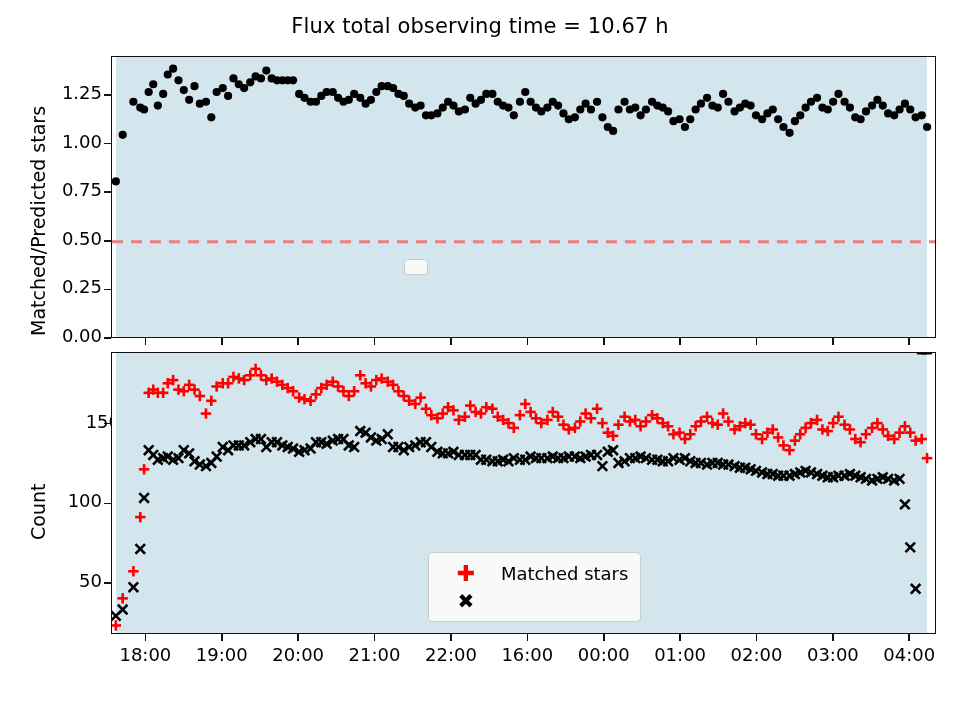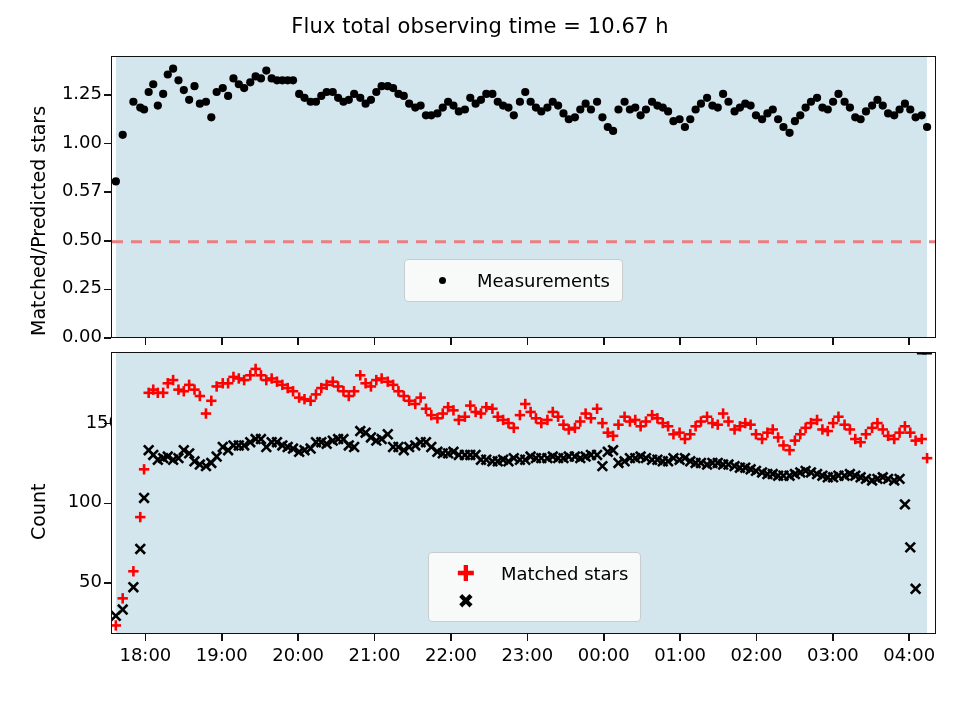--- a/index.html
+++ b/index.html
@@ -48,21 +48,21 @@
 
   <div class="ylabel" id="ylabel-top">Matched/Predicted stars</div>
   <div id="ytickarea-top">
       <div class="tickmark ytickmark" style="top: 337.2px;"></div>
       <div class="ytick" style="left: 38px; width: 64px; top: 327px;">0.00</div>
       <div class="tickmark ytickmark" style="top: 288.579px;"></div>
       <div class="ytick" style="left: 38px; width: 64px; top: 278.379px;">0.25</div>
       <div class="tickmark ytickmark" style="top: 239.959px;"></div>
       <div class="ytick" style="left: 38px; width: 64px; top: 229.759px;">0.50</div>
       <div class="tickmark ytickmark" style="top: 191.338px;"></div>
-      <div class="ytick" style="left: 38px; width: 64px; top: 181.138px;">0.57</div>
+      <div class="ytick" style="left: 38px; width: 64px; top: 181.138px;">0.75</div>
       <div class="tickmark ytickmark" style="top: 142.717px;"></div>
       <div class="ytick" style="left: 38px; width: 64px; top: 132.517px;">1.00</div>
       <div class="tickmark ytickmark" style="top: 94.0966px;"></div>
       <div class="ytick" style="left: 38px; width: 64px; top: 83.8966px;">1.25</div>
     </div>
 
   <div class="panel" id="panel-top">
     <div class="shade" id="shade-top" style="left: 3.81944px; width: 811.25px; background: rgb(212, 230, 237);"></div>
     <svg class="svg-layer" id="svg-top">
         <line x1="0" y1="184.75862068965517" x2="825" y2="184.75862068965517" stroke="#ec7e81" stroke-width="3" stroke-dasharray="11 8"></line>
@@ -211,26 +211,20 @@
         <circle cx="787.5694444444443" cy="52.51034482758621" r="4.1" fill="#000000"></circle>
         <circle cx="792.9166666666665" cy="46.67586206896553" r="4.1" fill="#000000"></circle>
         <circle cx="798.2638888888888" cy="52.51034482758621" r="4.1" fill="#000000"></circle>
         <circle cx="803.6111111111111" cy="60.28965517241383" r="4.1" fill="#000000"></circle>
         <circle cx="809.722222222222" cy="58.34482758620692" r="4.1" fill="#000000"></circle>
         <circle cx="815.0694444444442" cy="70.01379310344825" r="4.1" fill="#000000"></circle>
       </svg>
   </div>
 
   <div class="legend" id="legend-top">
-    <div class="legend-row">
-      <span class="legend-key">
-          <span class="dot-key"></span>
-        </span>
-      <span>Measurements</span>
-    </div>
   </div>
 
   <div class="ylabel" id="ylabel-bot">Count</div>
   <div id="ytickarea-bot">
       <div class="tickmark ytickmark" style="top: 582.217px;"></div>
       <div class="ytick" style="left: 38px; width: 64px; top: 572.017px;">50</div>
       <div class="tickmark ytickmark" style="top: 502.556px;"></div>
       <div class="ytick" style="left: 38px; width: 64px; top: 492.356px;">100</div>
       <div class="tickmark ytickmark" style="top: 422.895px;"></div>
       <div class="ytick" style="left: 56px; width: 64px; top: 412.695px;">150</div>
@@ -1451,21 +1445,21 @@
       <div class="xtickmark" style="left: 297.353px; top: 338px;"></div>
       <div class="xtick" style="left: 298.153px;">20:00</div>
       <div class="xtickmark" style="left: 373.742px; top: 634px;"></div>
       <div class="xtickmark" style="left: 373.742px; top: 338px;"></div>
       <div class="xtick" style="left: 374.542px;">21:00</div>
       <div class="xtickmark" style="left: 450.131px; top: 634px;"></div>
       <div class="xtickmark" style="left: 450.131px; top: 338px;"></div>
       <div class="xtick" style="left: 450.931px;">22:00</div>
       <div class="xtickmark" style="left: 526.519px; top: 634px;"></div>
       <div class="xtickmark" style="left: 526.519px; top: 338px;"></div>
-      <div class="xtick" style="left: 527.319px;">23:00</div>
+      <div class="xtick" style="left: 527.319px;">16:00</div>
       <div class="xtickmark" style="left: 602.908px; top: 634px;"></div>
       <div class="xtickmark" style="left: 602.908px; top: 338px;"></div>
       <div class="xtick" style="left: 603.708px;">00:00</div>
       <div class="xtickmark" style="left: 679.297px; top: 634px;"></div>
       <div class="xtickmark" style="left: 679.297px; top: 338px;"></div>
       <div class="xtick" style="left: 680.097px;">01:00</div>
       <div class="xtickmark" style="left: 755.686px; top: 634px;"></div>
       <div class="xtickmark" style="left: 755.686px; top: 338px;"></div>
       <div class="xtick" style="left: 756.486px;">02:00</div>
       <div class="xtickmark" style="left: 832.075px; top: 634px;"></div>

